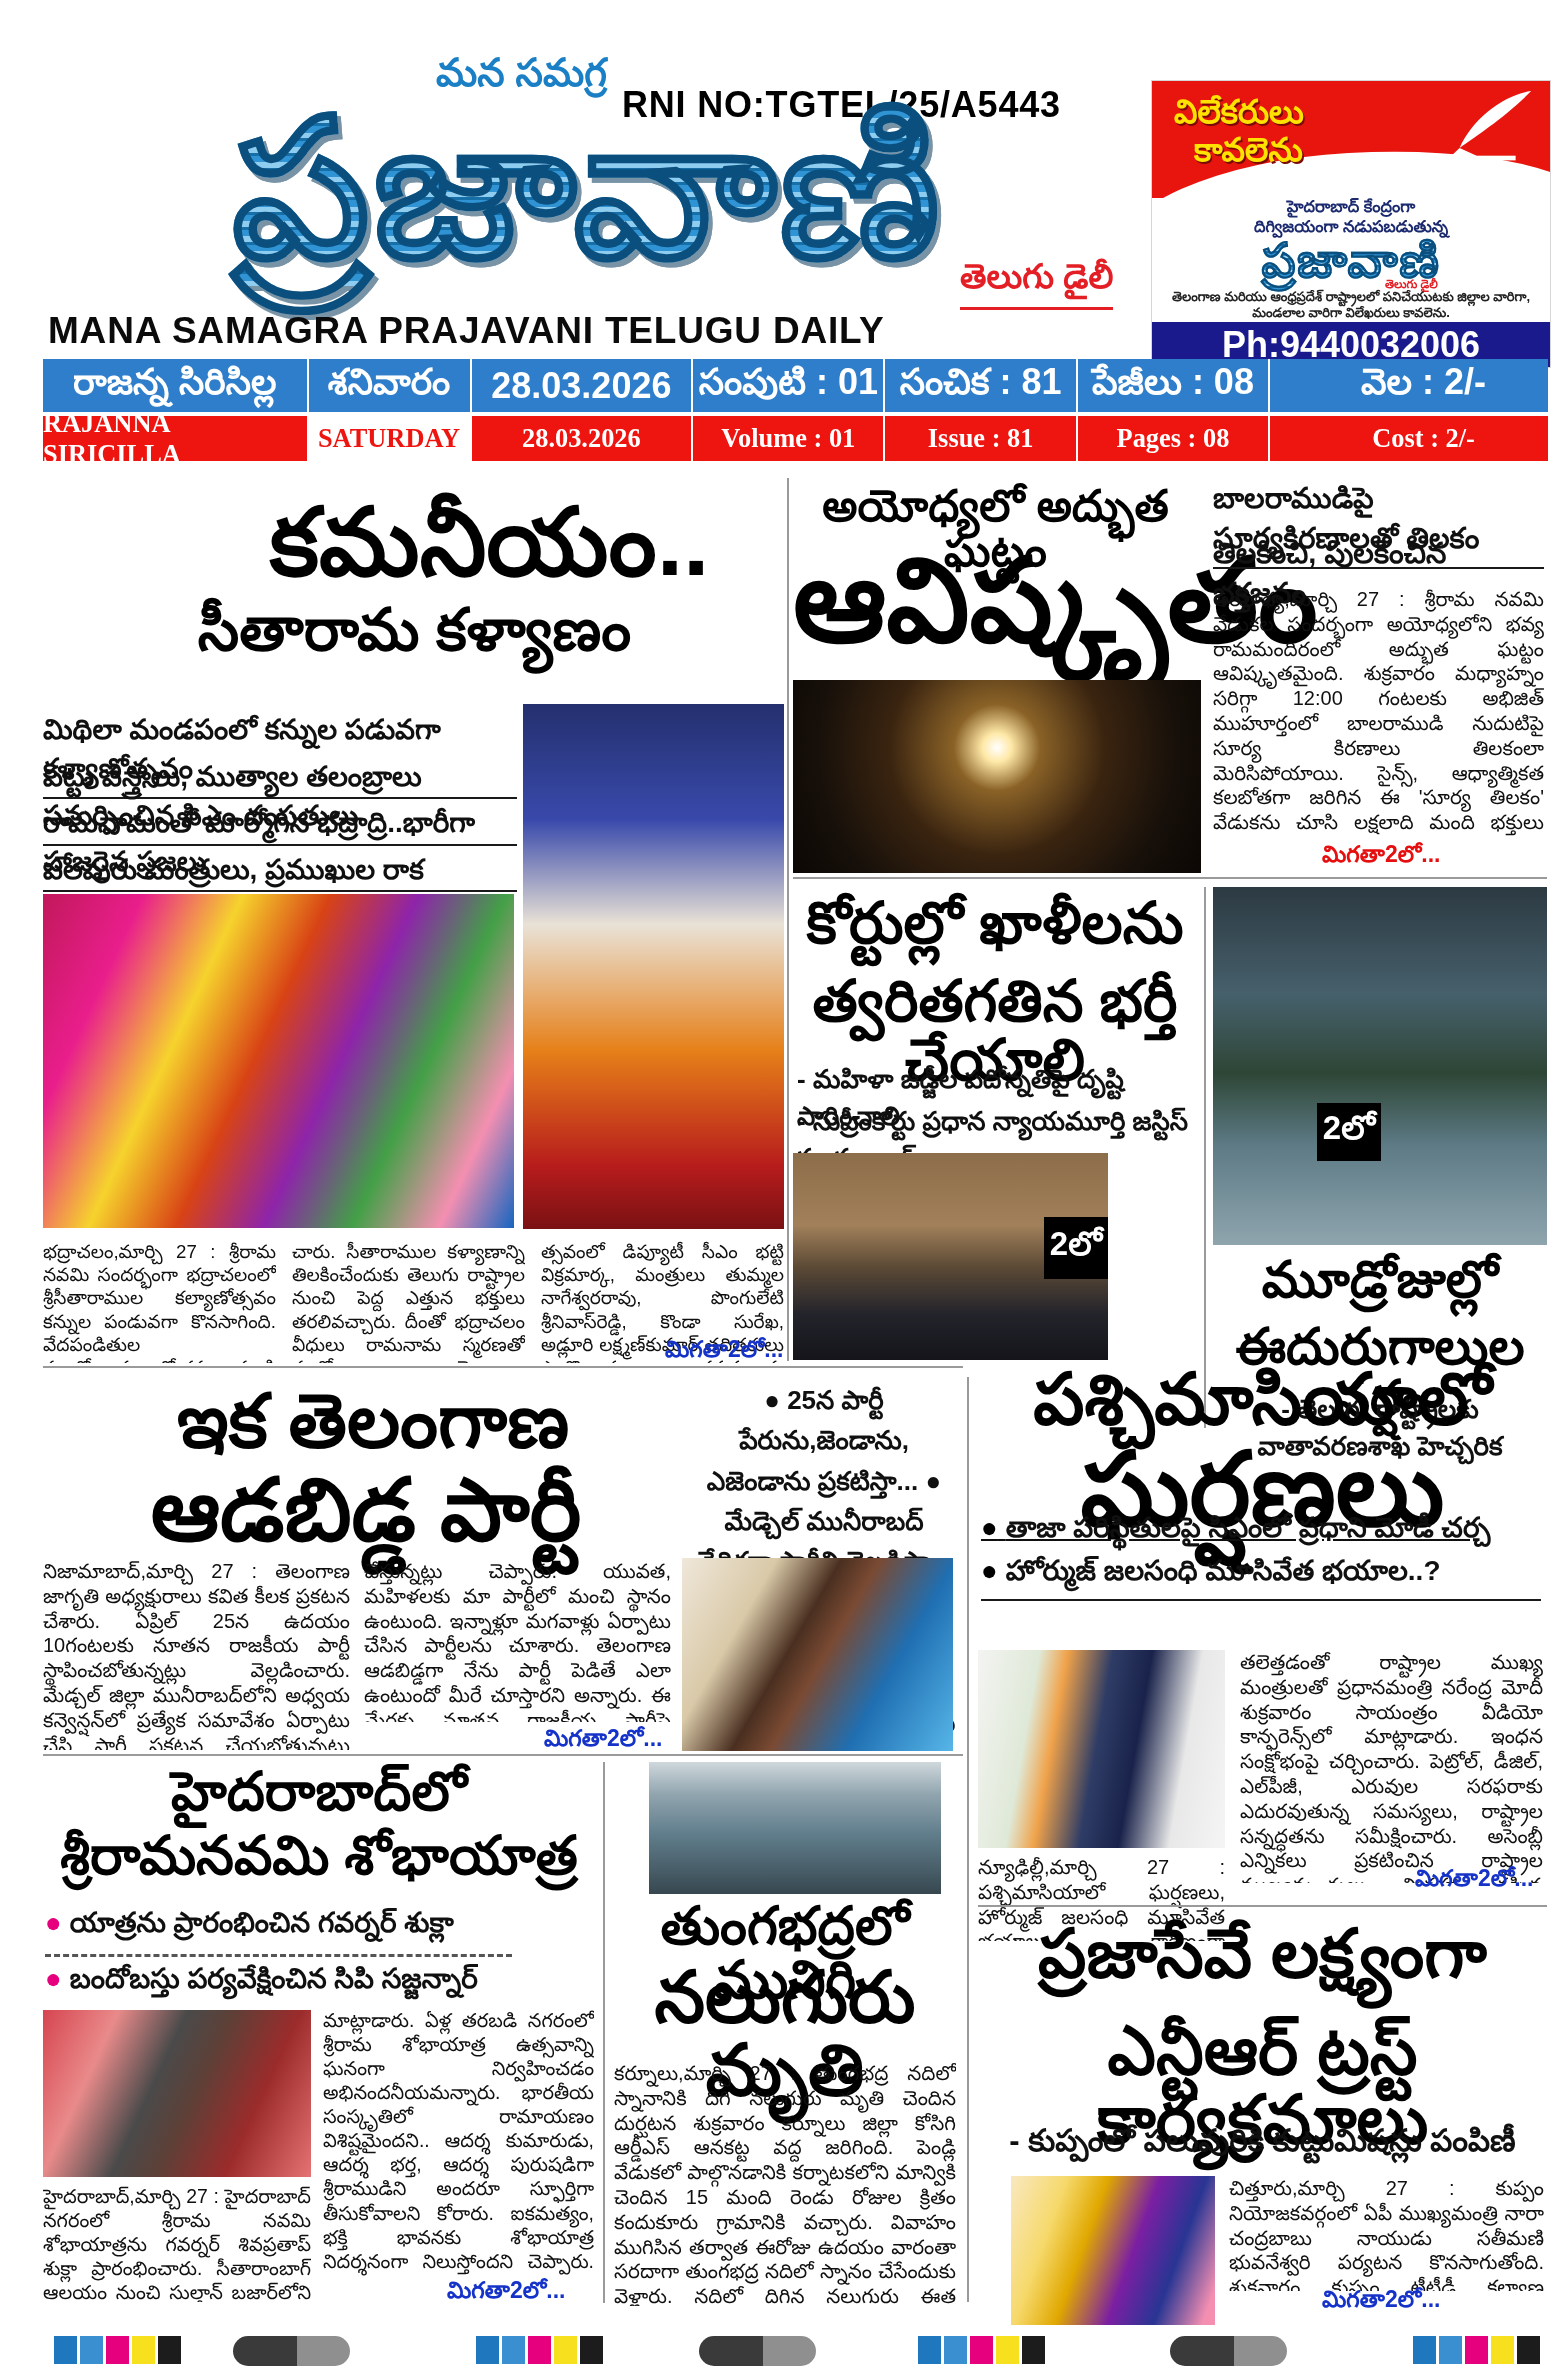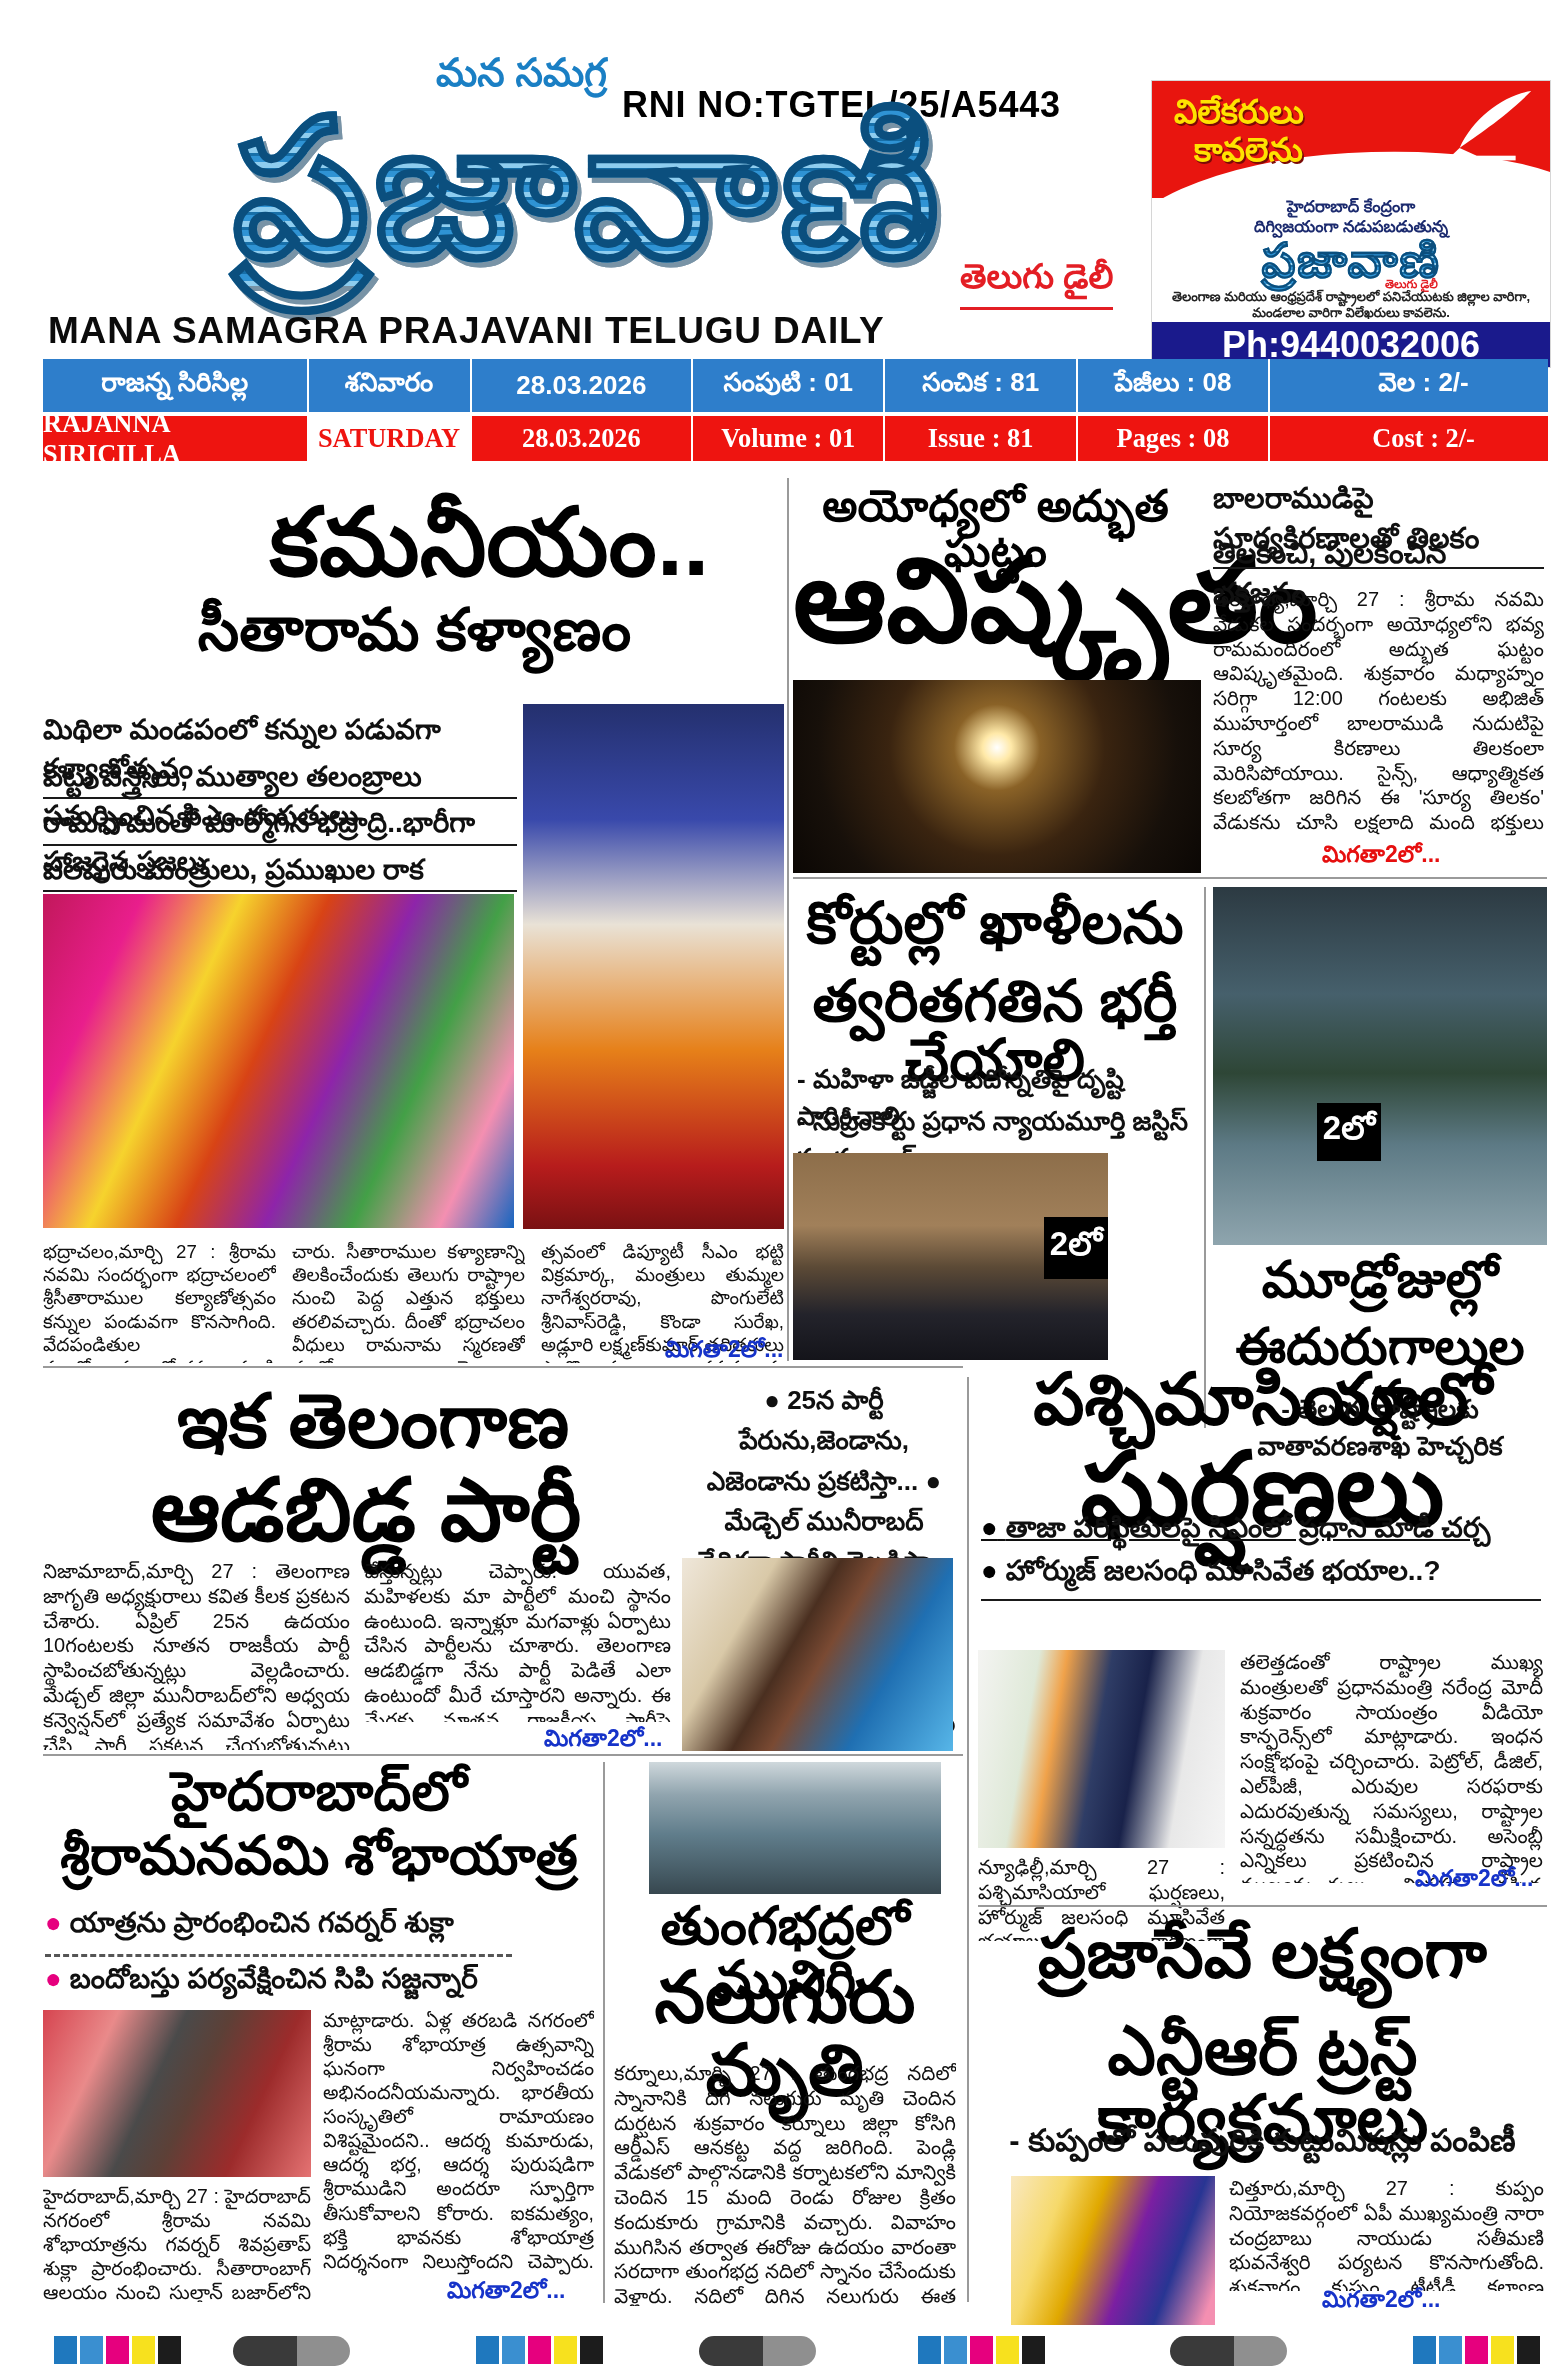--- a/index.html
+++ b/index.html
@@ -31,21 +31,21 @@
            font-weight:bold;font-size:13px;line-height:1.25;color:#222;}
   .ad-note{position:absolute;left:0;top:243px;width:100%;text-align:center;font-weight:bold;
            font-size:14.8px;color:#e8150f;}
   .ad-hr{position:absolute;left:0;top:263px;width:100%;height:3.1px;background:#1a1a6e;}
   .ad-phone{position:absolute;left:0;bottom:0;width:100%;height:45px;background:#1a1a8c;
             color:#fff;font-weight:900;font-size:36px;text-align:center;line-height:45px;}
   .quill{position:absolute;right:11px;top:6.2px;}
   
   .bar{display:flex;width:100%;height:100%;align-items:stretch;}
   .bar .cell{display:flex;align-items:center;justify-content:center;font-weight:bold;
-             font-size:26px;color:#fff;border-right:2.3px solid #fff;}
+             font-size:36px;color:#fff;border-right:2.3px solid #fff;}
   .bar .cell:last-child{border-right:none;margin-left:29px;}
   .bar-blue{background:#2e7ecb;}
   .bar-red{background:#ee1410;font-family:"Liberation Serif",serif;}
   .bar-red .cell{font-size:26.4px;}
   .cell-white{background:#fff;color:#ee1410 !important;}
   
   .headline{font-weight:900;color:#000;text-align:center;line-height:1.02;}
   .subhead{font-weight:bold;color:#101010;}
   .rule-under{border-bottom:2.3px solid #1a1a1a;padding-bottom:4.7px;}
   .bodytext{font-size:20px;line-height:1.24;text-align:justify;color:#101010;}

